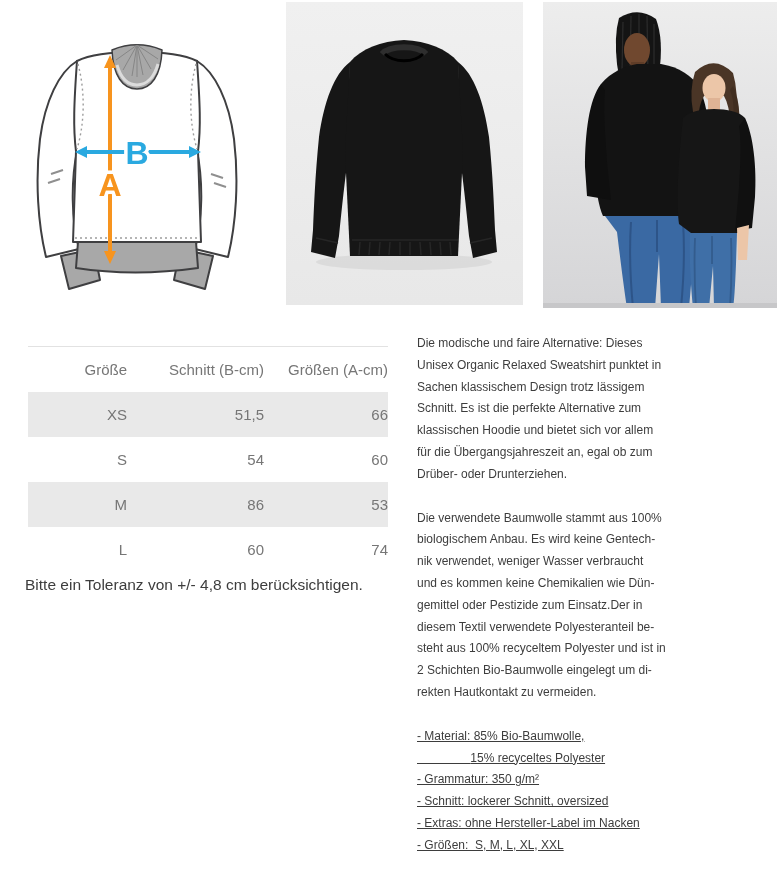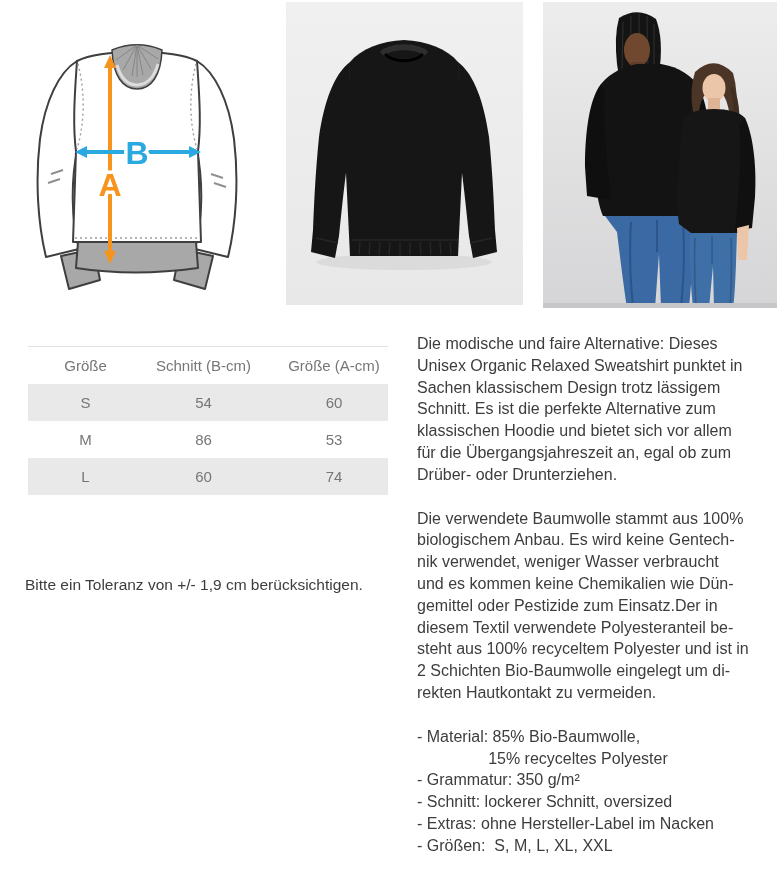--- a/index.html
+++ b/index.html
@@ -9,32 +9,32 @@
 
   
   .diagram-box   { left:15px;  top:8px;  width:250px; height:295px; }
   .product-photo { left:286px; top:2px;  width:237px; height:303px; background:linear-gradient(#f0f0f0,#e8e8e8); }
   .models-photo  { left:543px; top:2px;  width:234px; height:306px; background:linear-gradient(#ededed,#d5d5d7); }
   .diagram-box svg, .product-photo svg, .models-photo svg { display:block; width:100%; height:100%; }
 
   
   .size-table { left:28px; top:346px; width:360px; border-collapse:collapse; table-layout:fixed;
                 font-size:15px; color:#767676; border-top:1px solid #e2e2e2; }
-  .size-table th, .size-table td { font-weight:400; text-align:center; padding:0 0 0 16px; height:37px; }
+  .size-table th, .size-table td { font-weight:400; text-align:right; padding:0 0 0 16px; height:45px; }
   .size-table thead tr { background:#ffffff; }
   .size-table tbody tr:nth-child(odd)  { background:#e9e9e9; }
   .size-table tbody tr:nth-child(even) { background:#ffffff; }
 
   .tolerance { left:25px; top:576px; font-size:15.5px; color:#3d3d3d; }
 
   
   .description { left:417px; top:333px; width:356px; color:#3d3d3d;
-                 font-size:16px; line-height:21.8px; }
+                 font-size:12px; line-height:21.8px; }
   .desc-block { white-space:pre-wrap; margin:0 0 22px 0; }
-  .desc-block:last-child { margin-bottom:0; }
+  .desc-block:last-child { margin-bottom:0;text-decoration:underline; }
 
   .measure-label { font-family:"Liberation Sans", sans-serif; font-weight:bold; font-size:32px;
                    paint-order:stroke; stroke:#ffffff; stroke-width:7px; stroke-linejoin:round; }
 </style>
 </head>
 <body>
 
 <div class="abs diagram-box">
   <svg viewBox="0 0 250 295">
     <g stroke="#3f3f41" stroke-width="2" stroke-linejoin="round" fill="#ffffff">
@@ -167,43 +167,48 @@
 <table class="abs size-table">
   <colgroup>
       <col style="width:99px">
       <col style="width:137px">
       <col style="width:124px">
     </colgroup>
   <thead>
     <tr>
       <th>Größe</th>
       <th>Schnitt (B-cm)</th>
-      <th>Größe (A-cm)</th>
+      <th>Größen (A-cm)</th>
     </tr>
   </thead>
   <tbody>
+    <tr>
+      <td>XS</td>
+      <td>51,5</td>
+      <td>66</td>
+    </tr>
     <tr>
       <td>S</td>
       <td>54</td>
       <td>60</td>
     </tr>
     <tr>
       <td>M</td>
       <td>86</td>
       <td>53</td>
     </tr>
     <tr>
       <td>L</td>
       <td>60</td>
       <td>74</td>
     </tr>
   </tbody>
 </table>
 
-<div class="abs tolerance">Bitte ein Toleranz von +/- 1,9 cm berücksichtigen.</div>
+<div class="abs tolerance">Bitte ein Toleranz von +/- 4,8 cm berücksichtigen.</div>
 
 <div class="abs description">
   <p class="desc-block">Die modische und faire Alternative: Dieses
 Unisex Organic Relaxed Sweatshirt punktet in
 Sachen klassischem Design trotz lässigem
 Schnitt. Es ist die perfekte Alternative zum
 klassischen Hoodie und bietet sich vor allem
 für die Übergangsjahreszeit an, egal ob zum
 Drüber- oder Drunterziehen.</p>
   <p class="desc-block">Die verwendete Baumwolle stammt aus 100%

